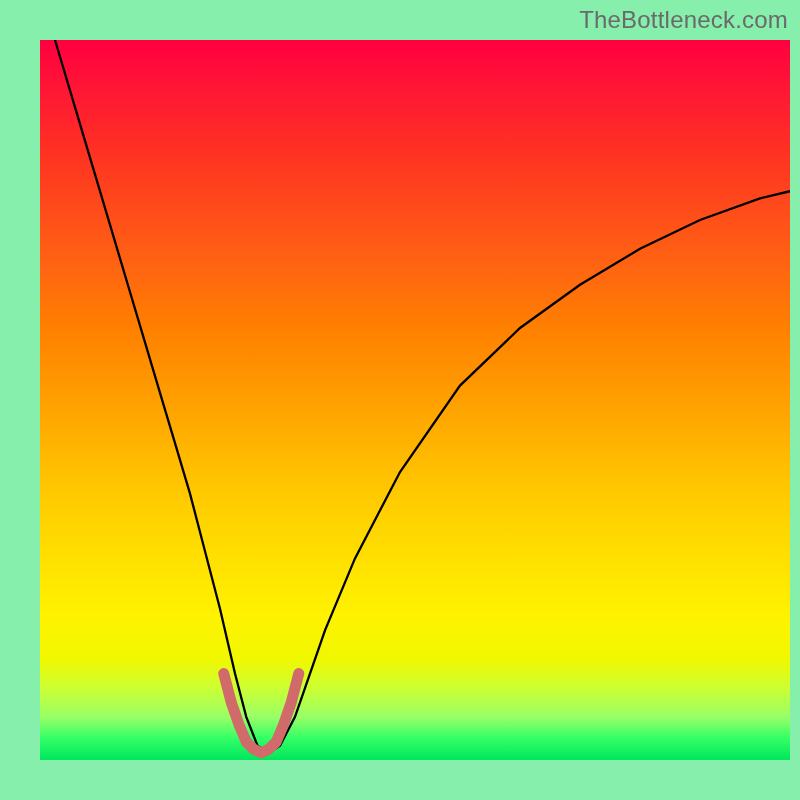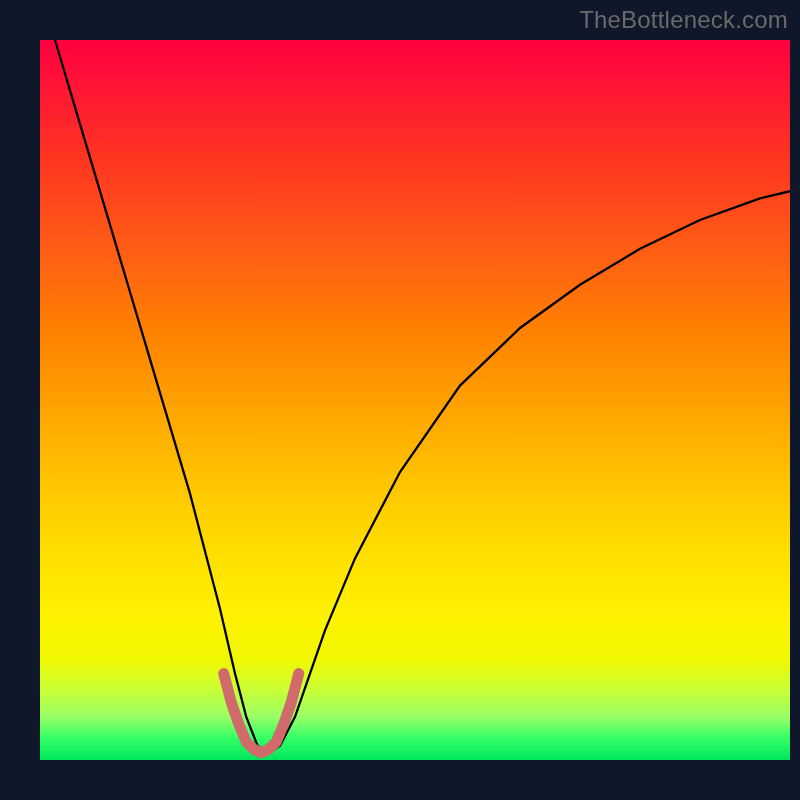--- a/index.html
+++ b/index.html
@@ -7,21 +7,21 @@
     padding: 0;
     width: 800px;
     height: 800px;
     background: #000;
     overflow: hidden;
     font-family: Arial, Helvetica, sans-serif;
   }
   .frame {
     position: absolute;
     inset: 0;
-    background: #0f172a;
+    background: #86efac;
   }
   .plot-area {
     position: absolute;
     left: 40px;
     top: 40px;
     width: 750px;
     height: 720px;
     overflow: hidden;
   }
   .gradient-bg {

